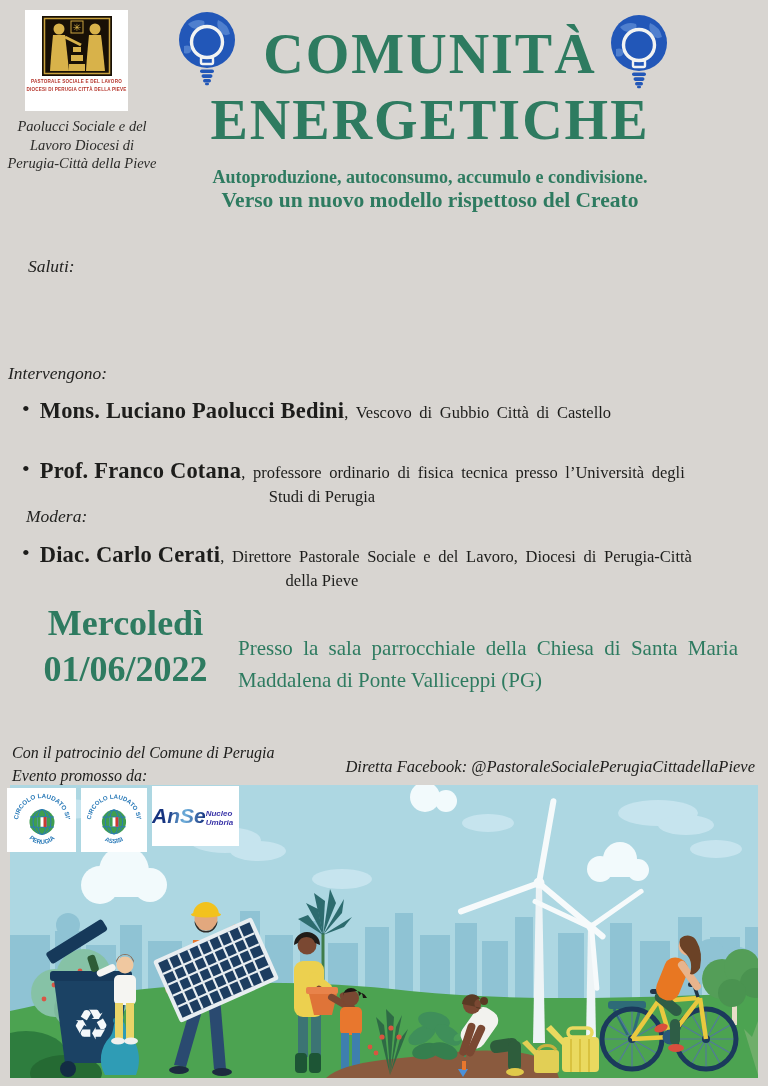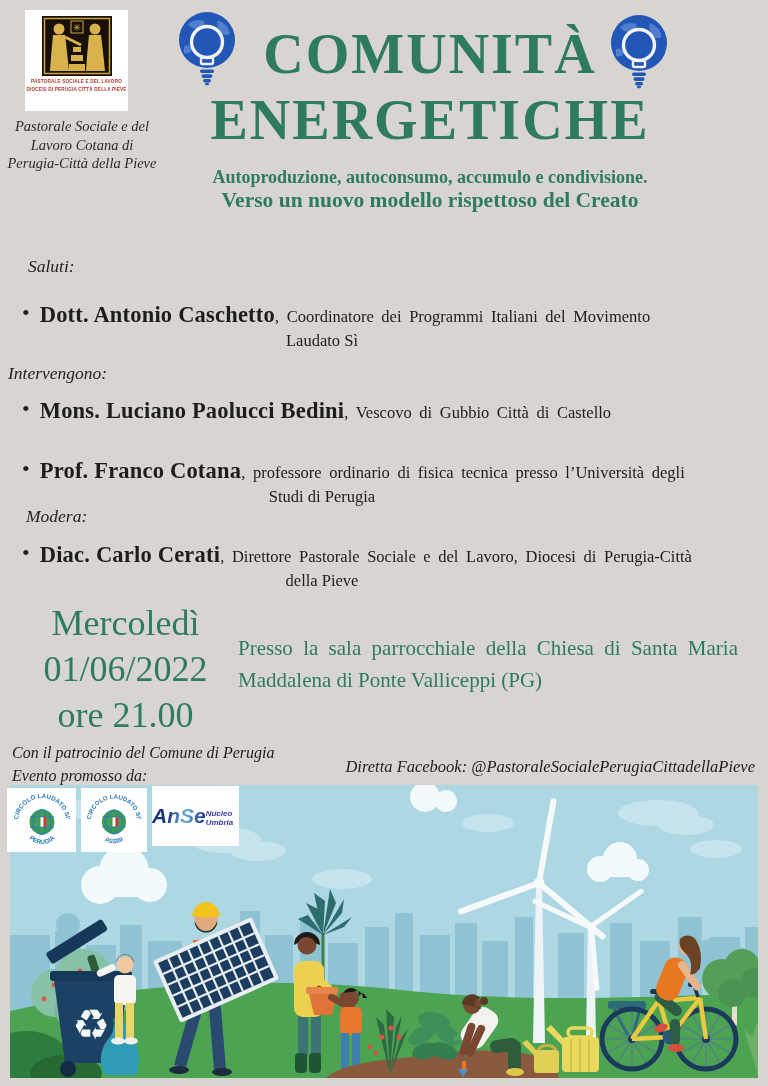--- a/index.html
+++ b/index.html
@@ -38,21 +38,21 @@
 
   .bullet-row{left:22px; width:714px;}
   .dot{font-size:22px; vertical-align:2px; margin-right:10px;}
   .sp-name{font-weight:bold; font-size:22.5px; letter-spacing:.2px;}
   .sp-role{font-size:16.5px; word-spacing:3.5px;}
   .line2{width:600px; text-align:center; font-size:16.5px; margin-top:3px;}
   .b1{top:300px;} .b2{top:396px;} .b3{top:456px;} .b4{top:540px;}
 
   
   .date-block{left:18px; top:600px; width:215px; text-align:center;
-    color:#2e7b60; font-weight:normal; font-size:36px; line-height:1.28;}
+    color:#2e7b60; font-weight:bold; font-size:36px; line-height:1.28;}
   .venue{left:238px; top:633px; width:500px; color:#2e7b60; font-size:21px;
     line-height:1.5; text-align:justify;}
 
   
   .patronage{left:12px; top:744px; font-style:italic; font-size:16px;}
   .promoted{left:12px; top:767px; font-style:italic; font-size:16px;}
   .facebook{right:13px; top:757px; font-style:italic; font-size:16.5px;}
 
   
   .logo-box{background:#ffffff; display:flex; align-items:center; justify-content:center;}
@@ -84,21 +84,21 @@
       <circle cx="54" cy="14" r="5.5" fill="#d8b24a"></circle>
       <path d="M48,20 Q46,40 45,56 L64,56 Q62,36 60,20 Z" fill="#d8b24a"></path>
       <path d="M24,22 L40,30" stroke="#d8b24a" stroke-width="3"></path>
       <rect x="32" y="32" width="8" height="5" fill="#d8b24a"></rect>
       <rect x="30" y="40" width="12" height="6" fill="#d8b24a"></rect>
       <rect x="28" y="49" width="16" height="7" fill="#d8b24a"></rect>
     </svg>
     <div class="emblem-red">PASTORALE SOCIALE E DEL LAVORO</div>
     <div class="emblem-red">DIOCESI DI PERUGIA CITTÀ DELLA PIEVE</div>
   </div>
-  <div class="abs badge-caption">Pastorale Sociale e del Lavoro Cotana di Perugia-Città della Pieve</div>
+  <div class="abs badge-caption">Paolucci Sociale e del Lavoro Diocesi di Perugia-Città della Pieve</div>
 
   <svg class="abs bulb-icon bulb-left" viewBox="0 0 62 76">
     <circle cx="31" cy="30" r="28" fill="#2257b8"></circle>
     <path d="M12,14 q8,-6 16,-3 q2,4 -3,7 q-8,3 -13,-4 Z" fill="#4f7fce"></path>
     <path d="M42,10 q10,4 12,14 q-6,3 -10,-2 q-4,-7 -2,-12 Z" fill="#4f7fce"></path>
     <path d="M8,36 q6,-2 8,3 q-2,6 -8,4 Z" fill="#4f7fce"></path>
     <circle cx="31" cy="32" r="15.5" fill="none" stroke="#f2f3f2" stroke-width="3.4"></circle>
     <rect x="25" y="47.5" width="12" height="6.5" rx="1.5" fill="none" stroke="#f2f3f2" stroke-width="2.4"></rect>
     <rect x="24" y="59.5" width="14" height="3.6" rx="1.8" fill="#2257b8"></rect>
     <rect x="25.5" y="64.3" width="11" height="3.6" rx="1.8" fill="#2257b8"></rect>
@@ -118,24 +118,20 @@
     <rect x="29" y="72.8" width="4" height="2.4" rx="1.2" fill="#2257b8"></rect>
   </svg>
 
   <div class="abs title-line title1">COMUNITÀ</div>
   <div class="abs title-line title2">ENERGETICHE</div>
   <div class="abs subtitle1">Autoproduzione, autoconsumo, accumulo e condivisione.</div>
   <div class="abs subtitle2">Verso un nuovo modello rispettoso del Creato</div>
 
   <div class="abs sec-label lbl-saluti">Saluti:</div>
 
-  <div class="abs bullet-row b1">
-    <span class="dot">•</span><span class="sp-name">Dott. Antonio Caschetto</span><span class="sp-role">, Coordinatore dei Programmi Italiani del Movimento</span>
-    <div class="line2">Laudato Sì</div>
-  </div>
 
   <div class="abs sec-label lbl-interv">Intervengono:</div>
 
   <div class="abs bullet-row b2">
     <span class="dot">•</span><span class="sp-name">Mons. Luciano Paolucci Bedini</span><span class="sp-role">, Vescovo di Gubbio Città di Castello</span>
   </div>
 
   <div class="abs bullet-row b3">
     <span class="dot">•</span><span class="sp-name">Prof. Franco Cotana</span><span class="sp-role">, professore ordinario di fisica tecnica presso l’Università degli</span>
     <div class="line2">Studi di Perugia</div>
@@ -144,21 +140,20 @@
   <div class="abs sec-label lbl-modera">Modera:</div>
 
   <div class="abs bullet-row b4">
     <span class="dot">•</span><span class="sp-name">Diac. Carlo Cerati</span><span class="sp-role">, Direttore Pastorale Sociale e del Lavoro, Diocesi di Perugia-Città</span>
     <div class="line2">della Pieve</div>
   </div>
 
   <div class="abs date-block">
     <div>Mercoledì</div>
     <div>01/06/2022</div>
-    <div>ore 21.00</div>
   </div>
   <div class="abs venue">Presso la sala parrocchiale della Chiesa di Santa Maria Maddalena di Ponte Valliceppi (PG)</div>
 
   <div class="abs patronage">Con il patrocinio del Comune di Perugia</div>
   <div class="abs promoted">Evento promosso da:</div>
   <div class="abs facebook">Diretta Facebook: @PastoraleSocialePerugiaCittadellaPieve</div>
 
   <svg class="abs illustration" viewBox="0 0 748 293" preserveAspectRatio="none">
     <rect width="748" height="293" fill="#add7e2"></rect>
     <g fill="#c6e4ee">

